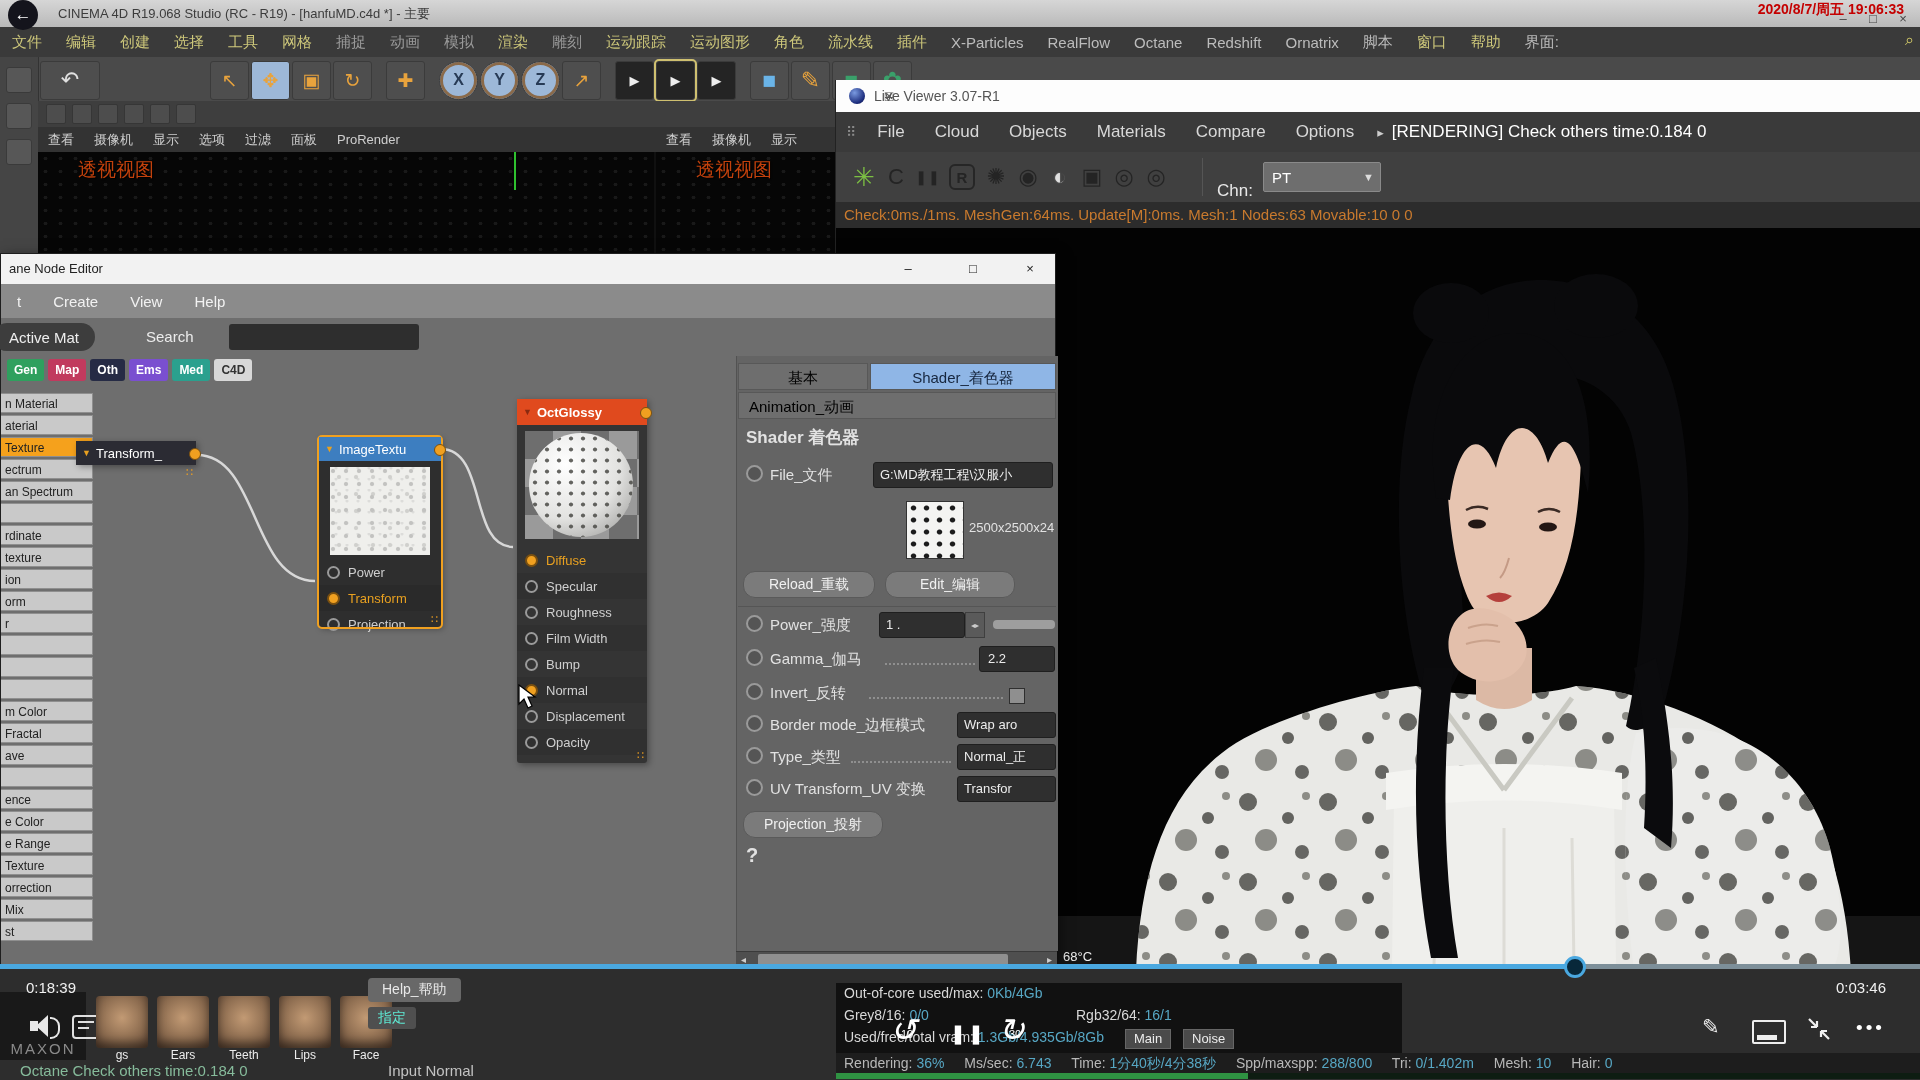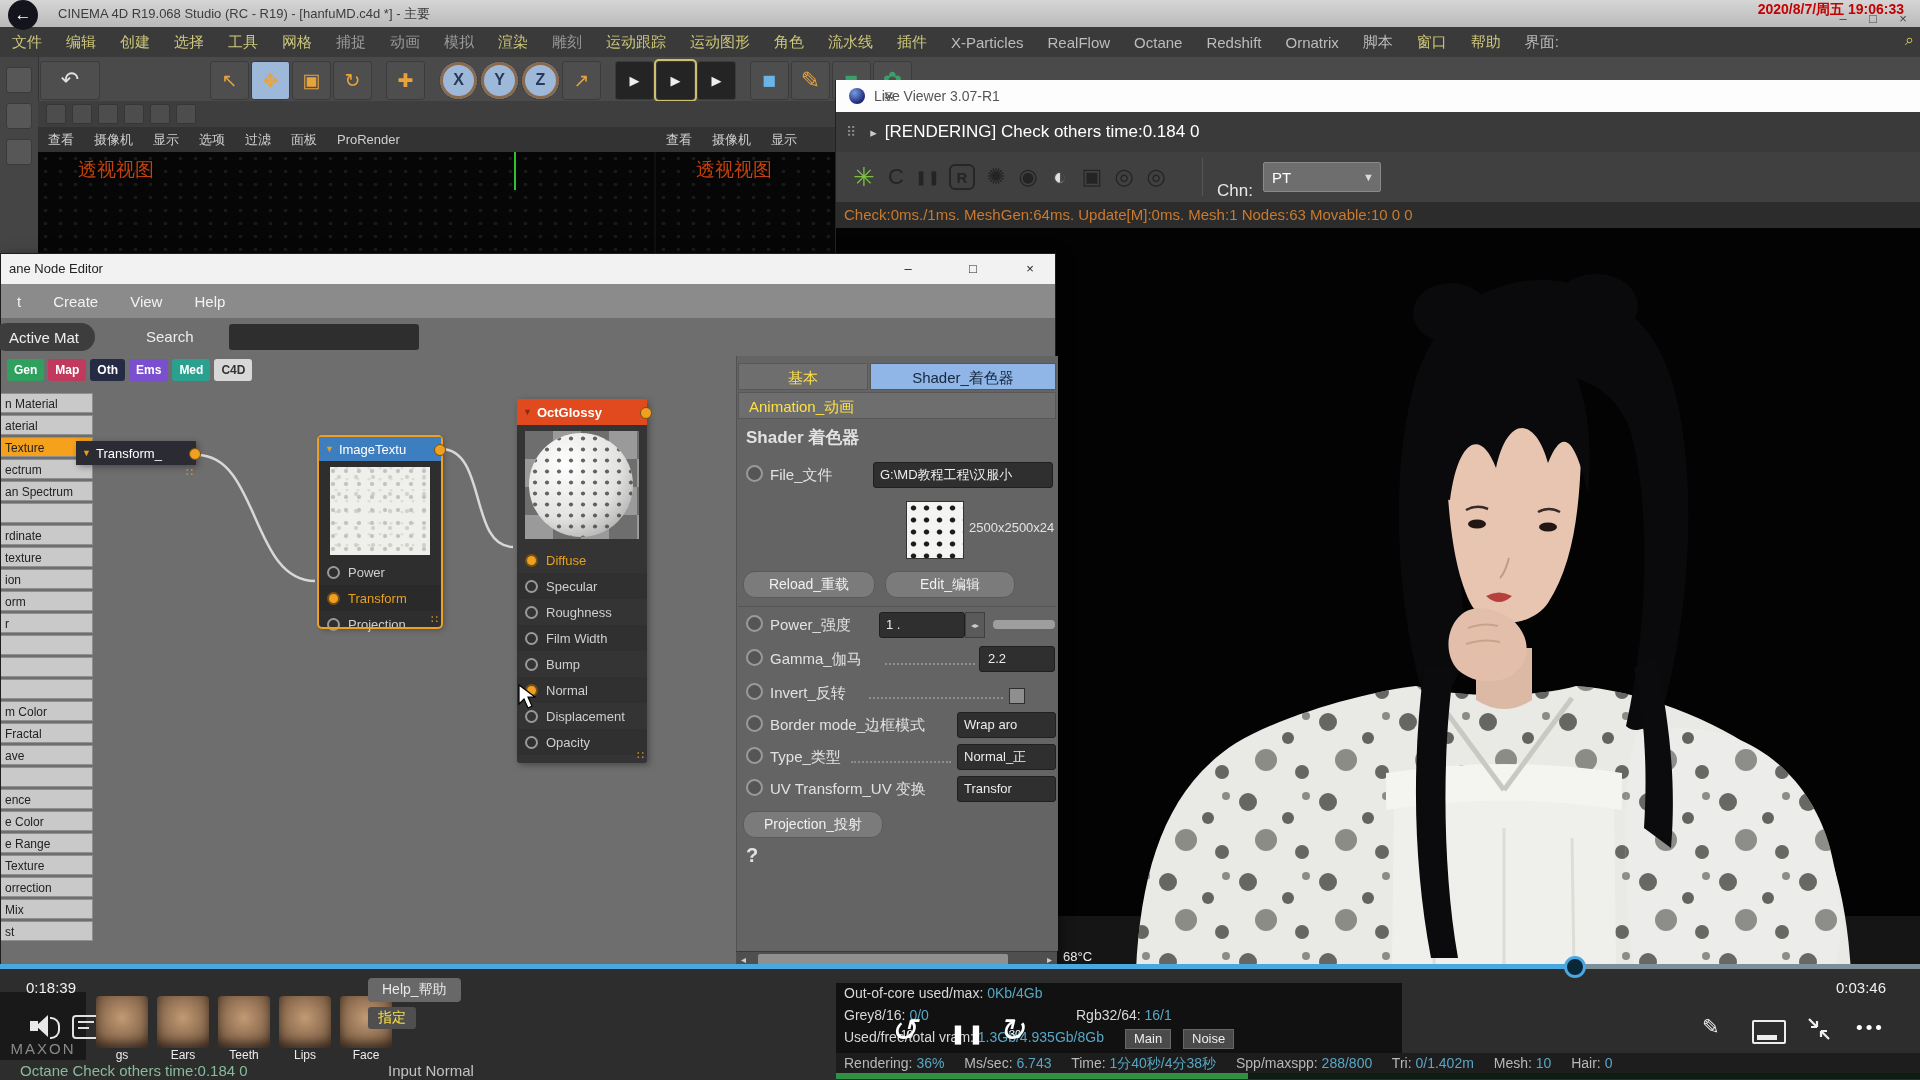--- a/index.html
+++ b/index.html
@@ -103,21 +103,21 @@
   .ballprev{position:absolute;left:4px;top:2px;width:104px;height:104px;border-radius:50%;
     background:radial-gradient(circle at 35% 30%,#ffffff,#e2e2e0 55%,#9a9a98 95%);
     overflow:hidden;}
   .ballprev:after{content:"";position:absolute;left:0;top:0;right:0;bottom:0;border-radius:50%;
     background-image:radial-gradient(#4a4a46 1.6px,transparent 2.6px);background-size:12px 11px;opacity:.85;}
 
   
   .ne-props{left:735px;top:102px;width:321px;height:595px;background:#646464;border-left:1px solid #525252;}
   .prow{position:absolute;color:#e2e2e2;font-size:15px;white-space:nowrap;}
   .animdot{display:inline-block;width:13px;height:13px;border-radius:50%;border:2px solid #9a9a9a;background:#555;vertical-align:-2px;margin-right:7px;}
-  .tab{position:absolute;height:27px;line-height:27px;text-align:center;font-size:15px;color:#fde047;background:#6e6e6e;border:1px solid #585858;box-sizing:border-box;}
+  .tab{position:absolute;height:27px;line-height:27px;text-align:center;font-size:15px;color:#000000;background:#6e6e6e;border:1px solid #585858;box-sizing:border-box;}
   .tab.blue{background:#8fb6e6;color:#16263e;}
   .dfield{position:absolute;background:#2f2f2f;border:1px solid #1f1f1f;border-radius:3px;color:#ececec;font-size:13px;line-height:24px;padding:0 6px;overflow:hidden;white-space:nowrap;box-sizing:border-box;height:26px;}
   .nbtn{position:absolute;background:#7b7b7b;border:1px solid #5a5a5a;border-radius:12px;color:#f0f0f0;font-size:14px;text-align:center;line-height:25px;height:27px;box-sizing:border-box;}
   .leader{position:absolute;border-bottom:2px dotted #8f8f8f;height:1px;}
   .stepper{position:absolute;width:20px;height:26px;background:#5a5a5a;border:1px solid #3f3f3f;color:#ccc;font-size:8px;text-align:center;line-height:26px;box-sizing:border-box;}
   .texthumb{position:absolute;width:56px;height:56px;background-color:#f4f4f2;background-image:radial-gradient(#1c1c1c 2.2px,transparent 3.2px);background-size:13px 12px;border:1px solid #333;}
   .checkbox{position:absolute;width:14px;height:14px;background:#8f8f8f;border:1px solid #2f2f2f;}
   .ne-scroll{left:735px;top:697px;width:321px;height:17px;background:#4f4f4f;border-top:1px solid #3a3a3a;}
   .ne-scroll .thumb{position:absolute;left:22px;top:2px;width:250px;height:12px;background:#8f8f8f;border-radius:2px;}
   .ne-scroll .arr{position:absolute;top:2px;color:#ccc;font-size:10px;}
@@ -134,21 +134,21 @@
   .spk .sq{position:absolute;left:0;top:6px;width:8px;height:10px;background:#e8e8e8;}
   .spk .cone{position:absolute;left:6px;top:0;width:0;height:0;border-top:11px solid transparent;border-bottom:11px solid transparent;border-right:12px solid #e8e8e8;}
   .spk .arc{position:absolute;left:20px;top:2px;width:8px;height:18px;border:2px solid #e8e8e8;border-left:none;border-radius:0 9px 9px 0;}
   .chaticon{left:72px;top:48px;width:28px;height:20px;border:2px solid #e0e0e0;border-radius:4px;}
   .chaticon i{position:absolute;left:4px;height:2px;background:#e0e0e0;}
   .thumbrow{left:96px;top:29px;display:flex;gap:9px;}
   .mthumb{width:52px;text-align:center;}
   .mthumb .face{width:52px;height:52px;border-radius:4px;background:radial-gradient(circle at 50% 42%,#c29a74,#8a6a4e 60%,#5a4232);box-shadow:inset 0 -6px 8px rgba(0,0,0,.4);}
   .mthumb span{color:#ececec;font-size:12px;line-height:15px;display:block;}
   .helpbtn{left:368px;top:11px;background:#686868;border-radius:4px;color:#e8e8e8;font-size:14px;padding:3px 14px;}
-  .assignbtn{left:368px;top:40px;background:#4f4f4f;border-radius:3px;color:#fde047;font-size:14px;padding:2px 10px;}
+  .assignbtn{left:368px;top:40px;background:#4f4f4f;border-radius:3px;color:#5eead4;font-size:14px;padding:2px 10px;}
   .statsbox{left:836px;top:16px;width:566px;height:70px;background:rgba(14,14,14,.88);font-size:14px;}
   .statsbox .r{position:absolute;left:8px;white-space:nowrap;color:#d8d8d8;}
   .sval{color:#57a7c4;}
   .mini-btn{position:absolute;top:46px;height:20px;background:#4a4a4a;border:1px solid #666;color:#ececec;font-size:13px;line-height:18px;padding:0 8px;box-sizing:border-box;}
   .renderrow{left:836px;top:86px;width:1084px;height:20px;background:#1d1d1d;color:#b8b8b8;font-size:14px;line-height:20px;white-space:nowrap;padding-left:8px;box-sizing:border-box;}
   .renderrow b{font-weight:normal;margin-right:16px;}
   .progress{left:836px;top:106px;width:1084px;height:6px;background:#0e1d12;}
   .progress i{display:block;width:38%;height:6px;background:#2f9242;}
   .skipbtn{width:40px;height:40px;color:#fff;}
   .skipbtn .arc{position:absolute;left:0;top:-4px;font-size:32px;color:#fff;}
@@ -269,20 +269,29 @@
   <div class="abs lv">
     <div class="abs lv-title">
       <i class="abs lv-sphere"></i>
       <span>Live Viewer 3.07-R1</span>
       <span class="abs lv-ctl" style="right:80px;">–</span>
       <span class="abs lv-ctl" style="right:42px;">□</span>
       <span class="abs lv-ctl" style="right:6px;">×</span>
     </div>
     <div class="abs lv-menu">
       <span class="lv-grid">⠿</span>
+      <span style="display:flex;">
+
+      <span class="lv-mitem">File</span>
+          <span class="lv-mitem">Cloud</span>
+          <span class="lv-mitem">Objects</span>
+          <span class="lv-mitem">Materials</span>
+          <span class="lv-mitem">Compare</span>
+          <span class="lv-mitem">Options</span>
+        </span>
       <span class="lv-arrow">▸</span>
       <span class="lv-status">[RENDERING] Check others time:0.184  0</span>
     </div>
     <div class="abs lv-tools">
       <span style="display:flex;align-items:center;">
 
       <span class="lv-ico lv-green">✳</span>
           <span class="lv-ico">C</span>
           <span class="lv-ico lv-sm">❚❚</span>
           <span class="lv-ico lv-box">R</span>

